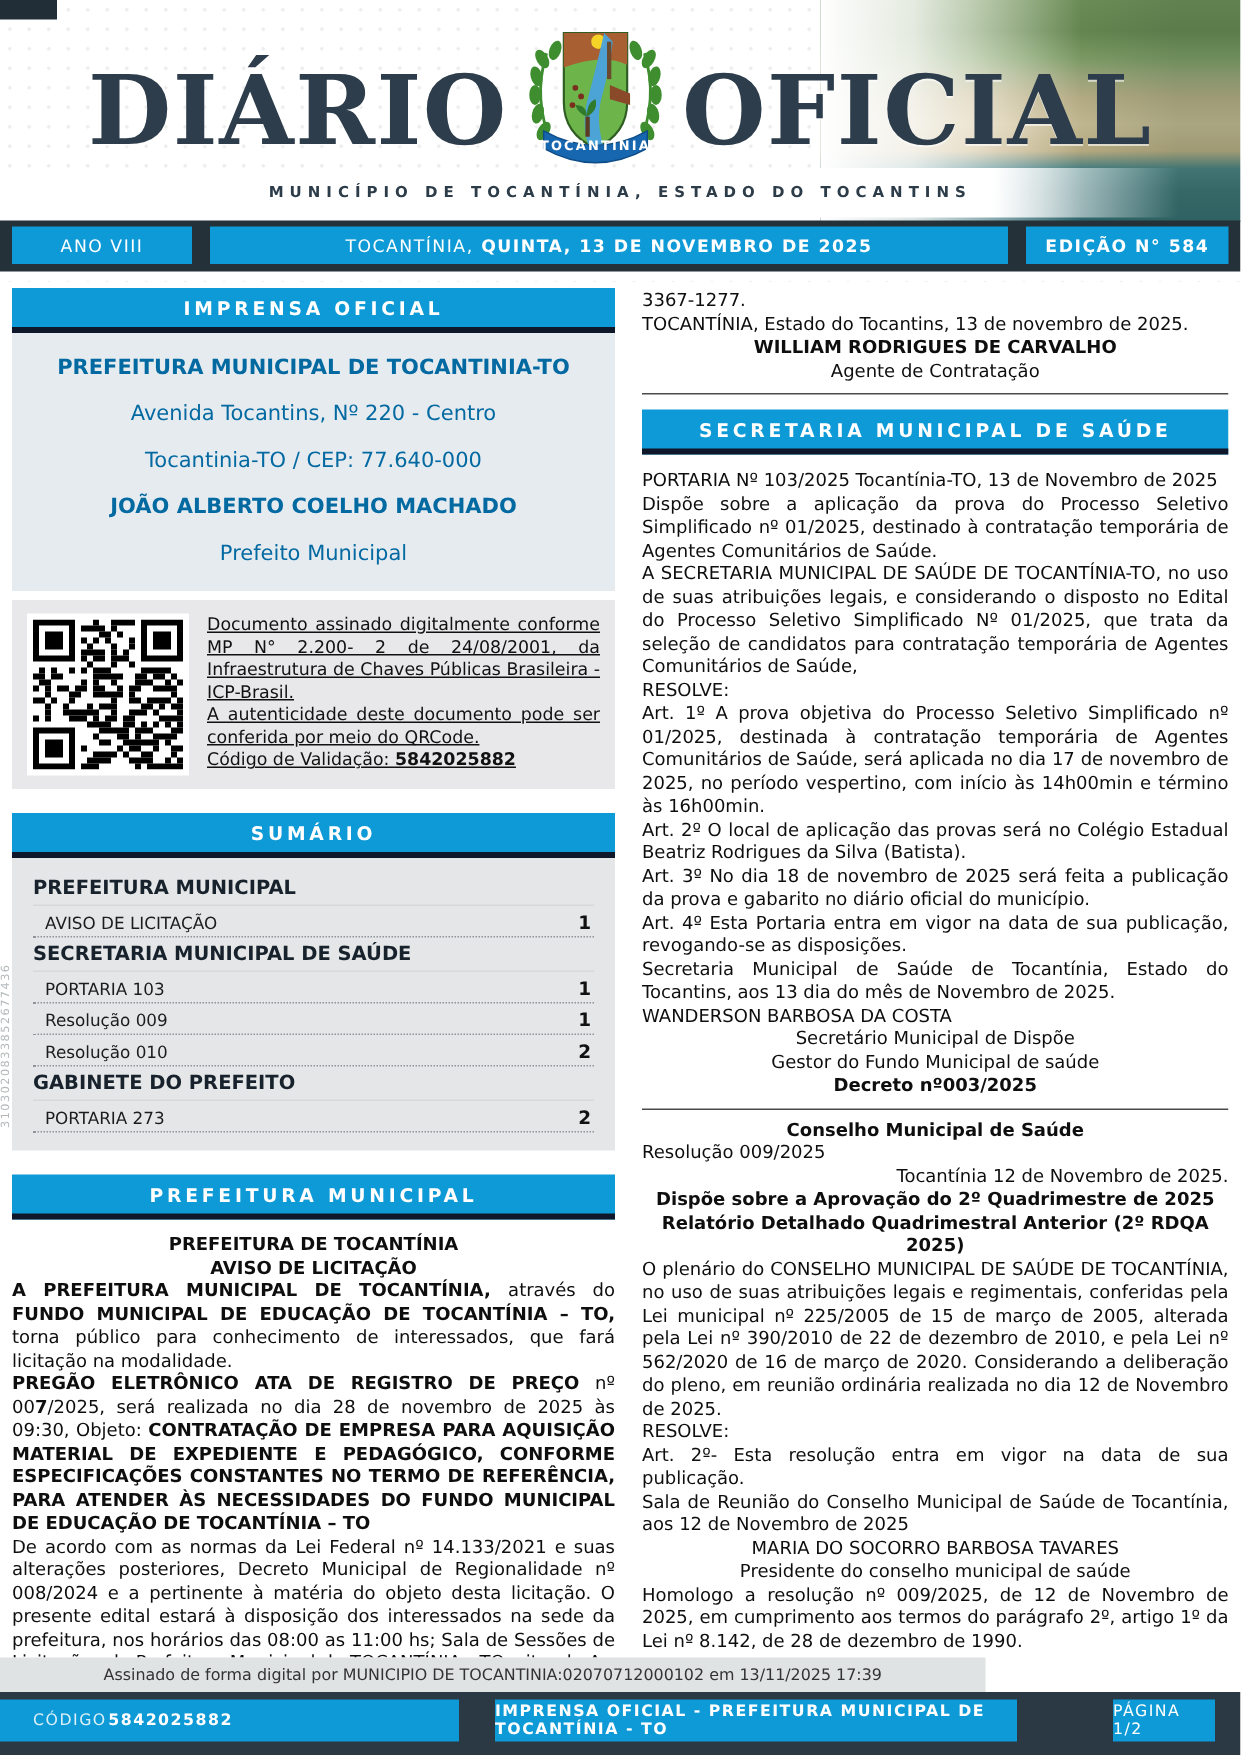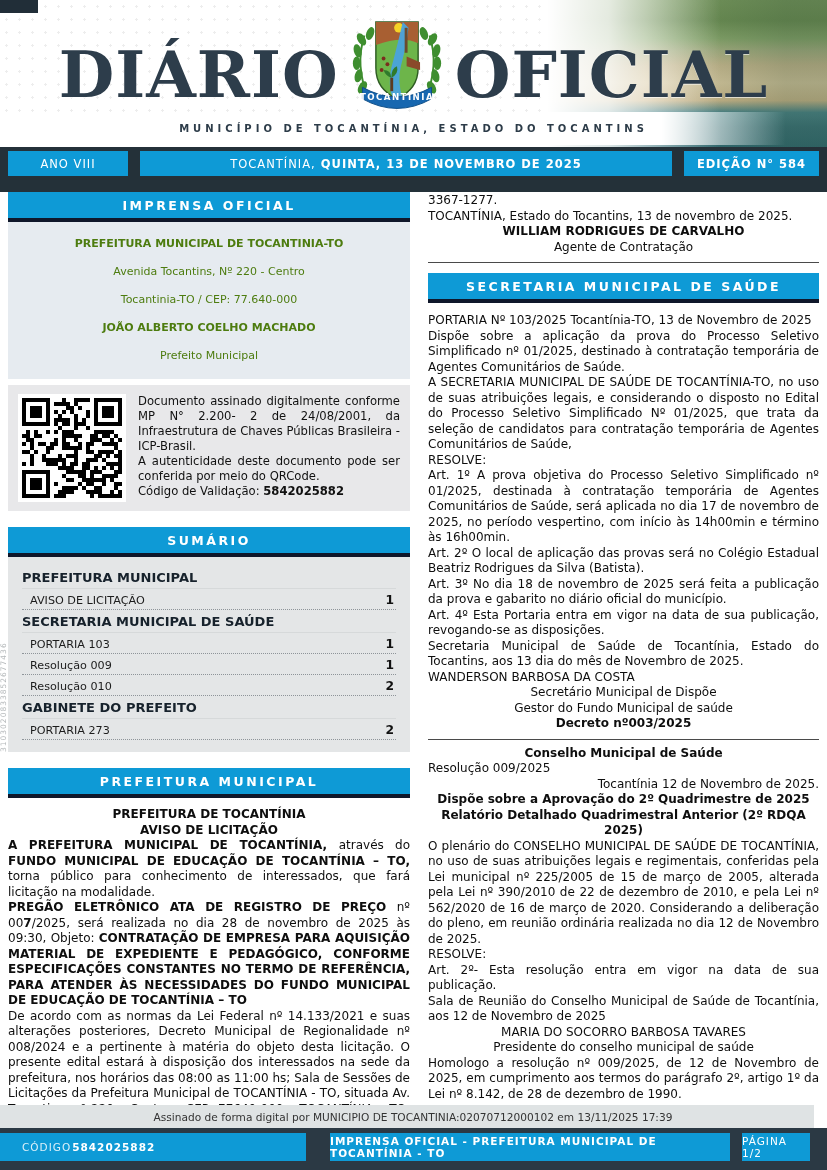--- a/index.html
+++ b/index.html
@@ -19,43 +19,43 @@
     background:linear-gradient(90deg,#fff 0%,rgba(255,255,255,.82) 22%,rgba(255,255,255,0) 62%);}
   .masthead{position:absolute;top:18px;left:0;width:827px;display:flex;align-items:center;justify-content:center;gap:8px;}
   .mast-title{font-family:"DejaVu Serif","Liberation Serif",serif;font-weight:bold;font-size:64px;
               color:#2d3d4b;letter-spacing:1px;line-height:1;text-shadow:0 1px 0 rgba(255,255,255,.6);}
   .crest-wrap{display:flex;flex-direction:column;align-items:center;margin:0 2px;}
   .crest-caption{font-size:5.5px;color:#b03a2e;margin-top:1px;letter-spacing:.3px;}
   .subtitle-band{position:absolute;top:112px;left:0;width:827px;height:33px;
     background:linear-gradient(90deg,#fff 0%,#fff 80%,rgba(255,255,255,0) 95%);
     display:flex;align-items:center;justify-content:center;}
   .subtitle{font-weight:bold;font-size:10px;letter-spacing:4px;color:#2d3c49;}
-  .topband{position:absolute;top:147px;left:0;width:827px;height:45px;background:#243139;}
+  .topband{position:absolute;top:147px;left:0;width:827px;height:34px;background:#243139;}
   .tb-cell{position:absolute;top:4px;height:25px;background:#0e9ad6;color:#fff;
     display:flex;align-items:center;justify-content:center;font-size:11.5px;letter-spacing:1px;}
   .tb-ano{left:8px;width:120px;}
   .tb-date{left:140px;width:532px;gap:5px;}
   .tb-ed{left:684px;width:135px;font-weight:bold;}
   .tb-bold{font-weight:bold;}
 
   
   .main{position:absolute;top:188px;left:8px;width:811px;height:917px;display:flex;gap:18px;overflow:hidden;}
   .col-left{width:402px;flex:none;}
   .col-right{width:391px;flex:none;padding-top:5px;}
 
   .secbar{background:#0e9ad6;border-bottom:4px solid #0f172a;color:#fff;text-align:center;
           font-weight:bold;font-size:12.5px;letter-spacing:2.5px;padding:6px 0 5px;margin-top:4px;}
   .info-box{background:#e6ebf0;text-align:center;padding:15px 12px 2px;}
-  .info-line{font-size:11px;margin:0 0 15px;color:#4d7c0f;}
+  .info-line{font-size:14px;margin:0 0 15px;color:#0369a1;}
   .info-line.b{font-weight:bold;}
 
   .qr-panel{background:#e8e8ea;margin-top:6px;padding:9px 10px;display:flex;gap:12px;align-items:flex-start;}
   .qr-tile{background:#fff;flex:none;width:100px;height:100px;padding:4px;}
   .qr-text{font-size:11.6px;line-height:1.3;text-align:justify;color:#111;}
-  .qr-text p{margin:0;}
+  .qr-text p{margin:0;text-decoration:underline;}
   .qr-code-bold{font-weight:bold;}
 
   .toc-bar{margin-top:16px;}
   .toc-box{background:#e4e6e7;padding:9px 14px 12px;}
   .toc-sec{font-weight:bold;font-size:13px;color:#17222c;padding:4px 0 3px;border-bottom:1px solid #d6d9da;}
   .toc-item{display:flex;justify-content:space-between;align-items:flex-end;
             border-bottom:1px dotted #8e9499;padding:4px 2px 2px 8px;}
   .toc-label{font-size:11.2px;color:#1c1c1c;}
   .toc-page{font-weight:bold;font-size:12.3px;color:#111;}
 
@@ -67,29 +67,29 @@
   .a-r{text-align:right;}
   .a-l{text-align:left;}
   .b{font-weight:bold;}
   .hrule{border:none;border-top:1px solid #4a4a4a;margin:7px 0 6px;}
   .col-right .secbar{margin-top:10px;margin-bottom:10px;}
 
   .side-num{position:absolute;left:-1px;top:552px;height:200px;writing-mode:vertical-rl;
             transform:rotate(180deg);font-size:7.5px;color:#b4b8ba;letter-spacing:1px;}
 
   
-  .signed{position:absolute;left:0;top:1105px;width:802px;height:23px;background:#dfe3e4;
-          display:flex;align-items:center;justify-content:center;font-size:10.6px;color:#333;padding-left:12px;}
+  .signed{position:absolute;left:0;top:1105px;width:657px;height:23px;background:#dfe3e4;
+          display:flex;align-items:center;justify-content:center;font-size:10.6px;color:#333;}
   .footer{position:absolute;left:0;top:1128px;width:827px;height:42px;background:#2b3944;}
   .f-cell{position:absolute;top:5px;height:28px;background:#0e9ad6;color:#fff;
           display:flex;align-items:center;font-size:10.5px;letter-spacing:1px;}
   .f-code{left:0;width:306px;padding-left:22px;box-sizing:border-box;gap:1px;}
   .f-code .lab{opacity:.85;}
   .f-code .val{font-weight:bold;}
-  .f-center{left:330px;width:400px;justify-content:center;font-weight:bold;}
+  .f-center{left:330px;width:348px;justify-content:center;font-weight:bold;}
   .f-page{left:742px;width:68px;justify-content:center;}
 </style>
 </head>
 <body>
 
 <div class="page">
 
   <div class="header">
     <div class="photo"></div>
     <div class="photo-fade"></div>

